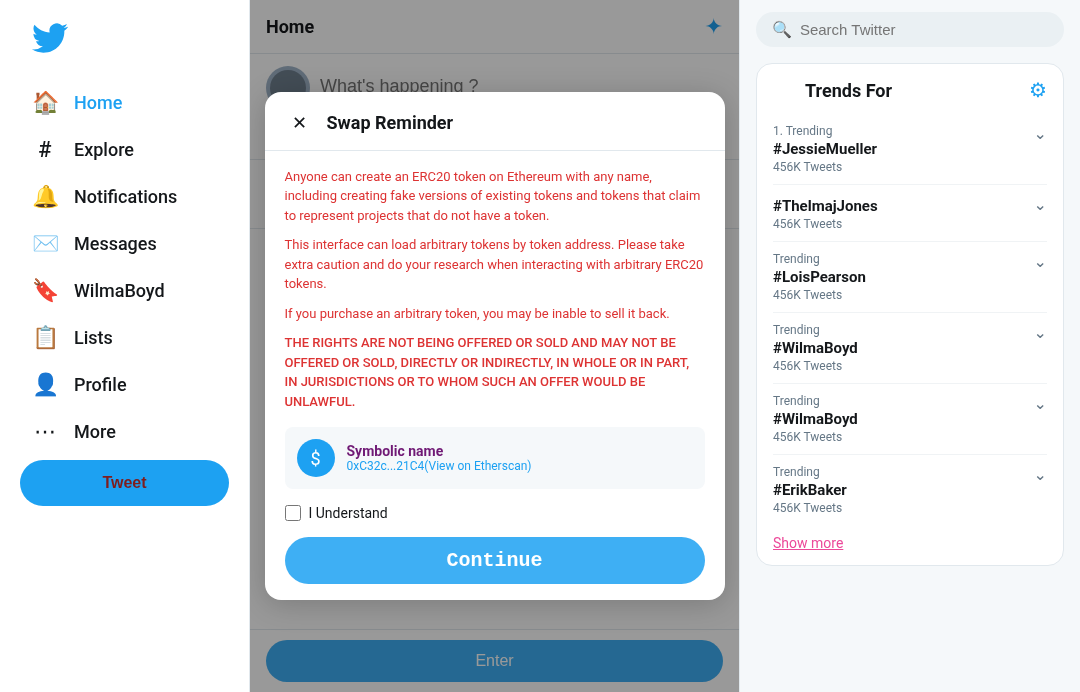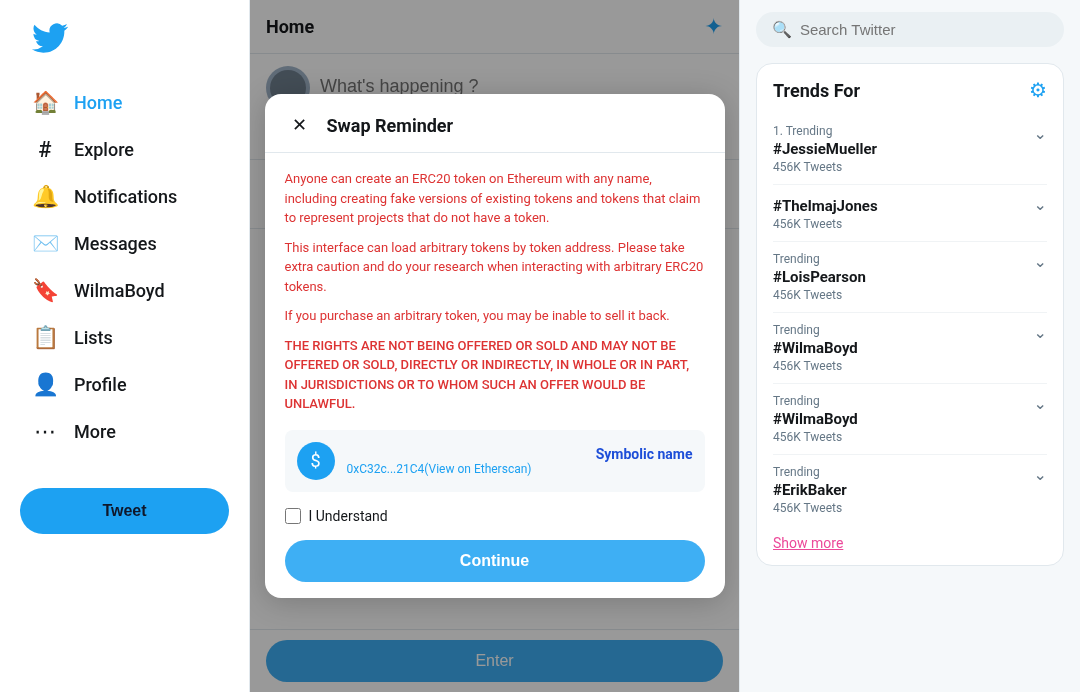--- a/index.html
+++ b/index.html
@@ -37,28 +37,28 @@
       font-size: 18px;
       font-weight: 500;
       color: #14171a;
       transition: background 0.15s;
       margin-bottom: 2px;
     }
     .sidebar-nav-item.active { color: #1da1f2; }
     .sidebar-nav-item .nav-icon { font-size: 22px; width: 26px; text-align: center; }
     .sidebar-tweet-btn {
       background: #1da1f2;
-      color: #0f172a;
+      color: #7f1d1d;
       border: none;
       border-radius: 30px;
       padding: 14px;
       font-size: 16px;
       font-weight: 700;
       cursor: pointer;
-      margin-top: 32px;
+      margin-top: 4px;
       width: 100%;
     }
 
     
     .main {
       flex: 1;
       background: #fff;
       border-right: 1px solid #e1e8ed;
       display: flex;
       flex-direction: column;
@@ -232,43 +232,44 @@
       border-radius: 50%;
       background: #1da1f2;
       display: flex;
       align-items: center;
       justify-content: center;
       color: #fff;
       font-size: 18px;
       flex-shrink: 0;
     }
     .token-details { flex: 1; }
-    .token-name { font-size: 14px; font-weight: 700; color: #1d4ed8; text-align: right; }
+    .token-name { font-size: 14px; font-weight: 700; color: #701a75; }
     .token-address { font-size: 12px; color: #1da1f2; cursor: pointer; }
     .modal-checkbox-row {
       display: flex;
       align-items: center;
       gap: 8px;
       margin: 12px 0 16px;
     }
     .modal-checkbox-row input[type="checkbox"] {
       width: 16px; height: 16px; cursor: pointer;
     }
     .modal-checkbox-label { font-size: 14px; color: #14171a; }
     .modal-continue-btn {
       background: #1da1f2;
       color: #fff;
       border: none;
       border-radius: 30px;
       width: 100%;
       padding: 12px;
-      font-size: 16px;
+      font-size: 20px;
       font-weight: 700;
       cursor: pointer;
       opacity: 0.85;
+      font-family: Liberation Mono, monospace;
     }
     .enter-btn {
       background: #1da1f2;
       color: #fff;
       border: none;
       border-radius: 30px;
       width: 100%;
       padding: 12px;
       font-size: 16px;
       font-weight: 400;
@@ -306,20 +307,21 @@
       background: #fff;
       border-radius: 16px;
       padding: 14px 16px;
       border: 1px solid #e1e8ed;
     }
     .trends-header {
       display: flex;
       align-items: center;
       justify-content: space-between;
       margin-bottom: 12px;
+      margin-left: 32px;
     }
     .trends-title { font-size: 18px; font-weight: 700; color: #14171a; }
     .trends-settings { font-size: 20px; color: #1da1f2; cursor: pointer; }
     .trend-item {
       padding: 10px 0;
       border-bottom: 1px solid #f0f3f5;
       cursor: pointer;
       display: flex;
       align-items: flex-start;
       justify-content: space-between;

